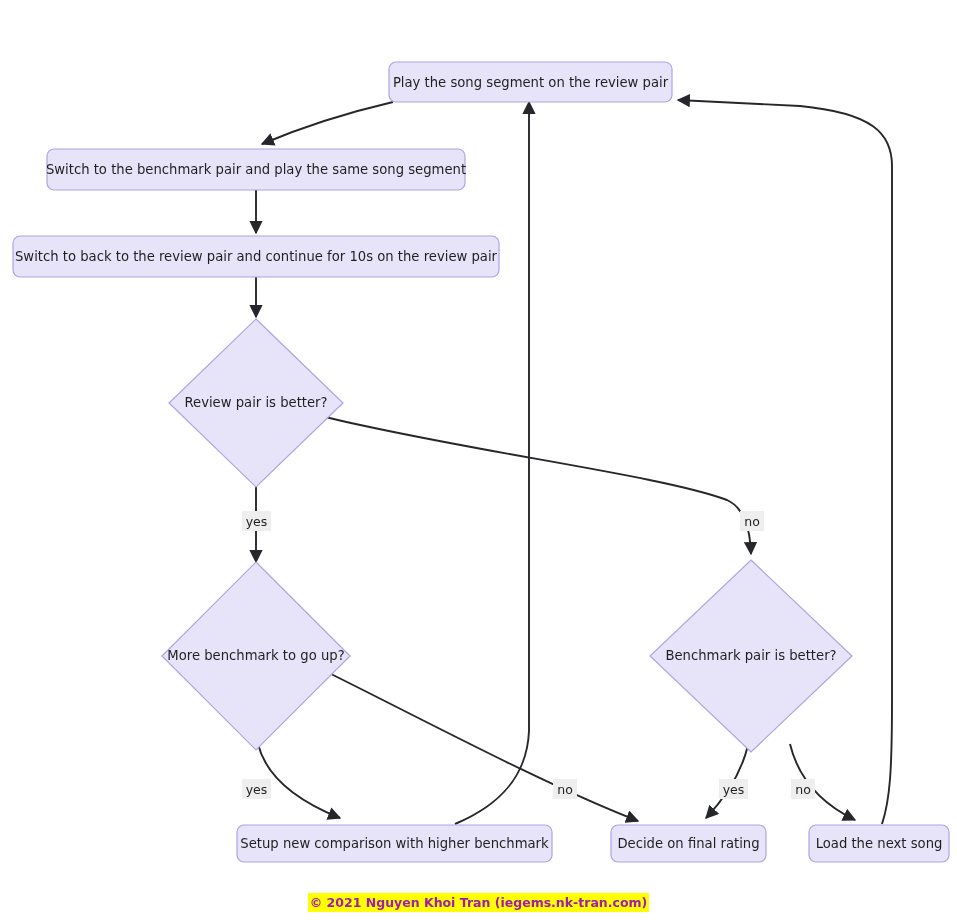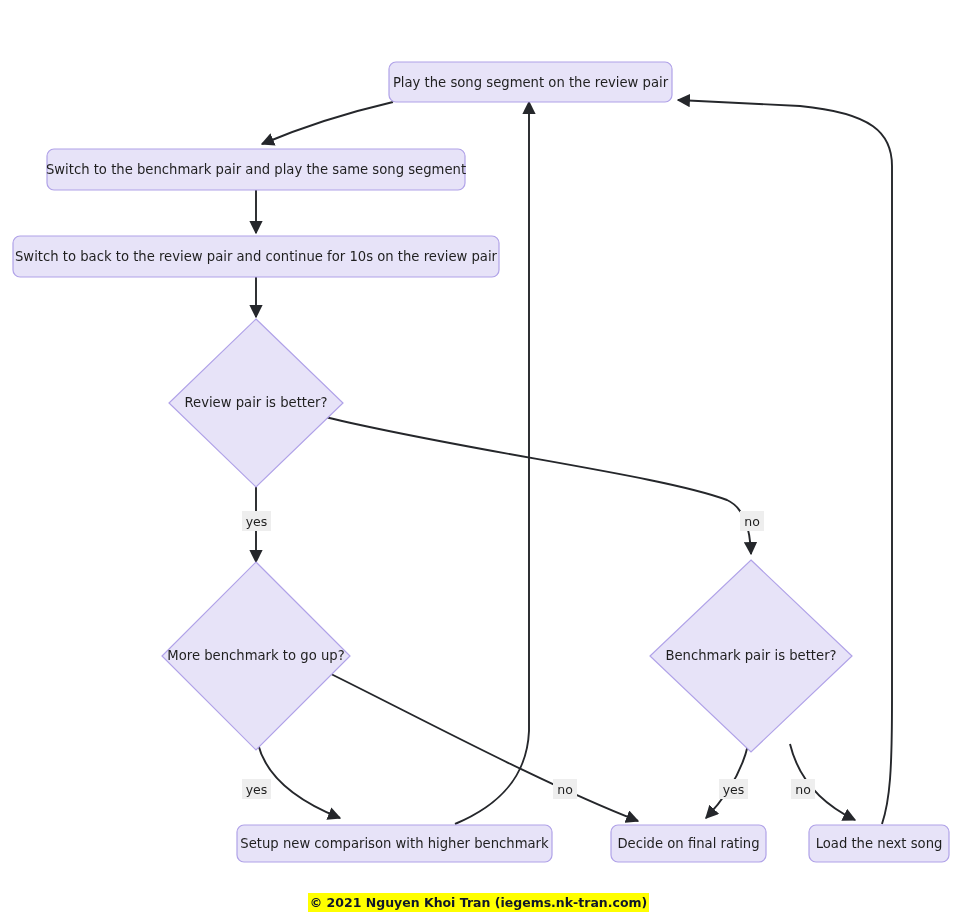--- a/index.html
+++ b/index.html
@@ -66,21 +66,21 @@
     right: 0;
     top: 897px;
     text-align: center;
     font-family: "DejaVu Sans", "Liberation Sans", sans-serif;
     font-size: 12.5px;
     font-weight: bold;
     line-height: 1;
   }
   .footer-credit span {
     background: #ffff00;
-    color: #0f172a;
+    color: #a21caf;
     padding: 2px 2px;
   }
 </style>
 </head>
 <body>
 
 <div id="flow-root">
 
   <svg id="flow-svg" viewBox="0 0 957 922">
     <defs>

